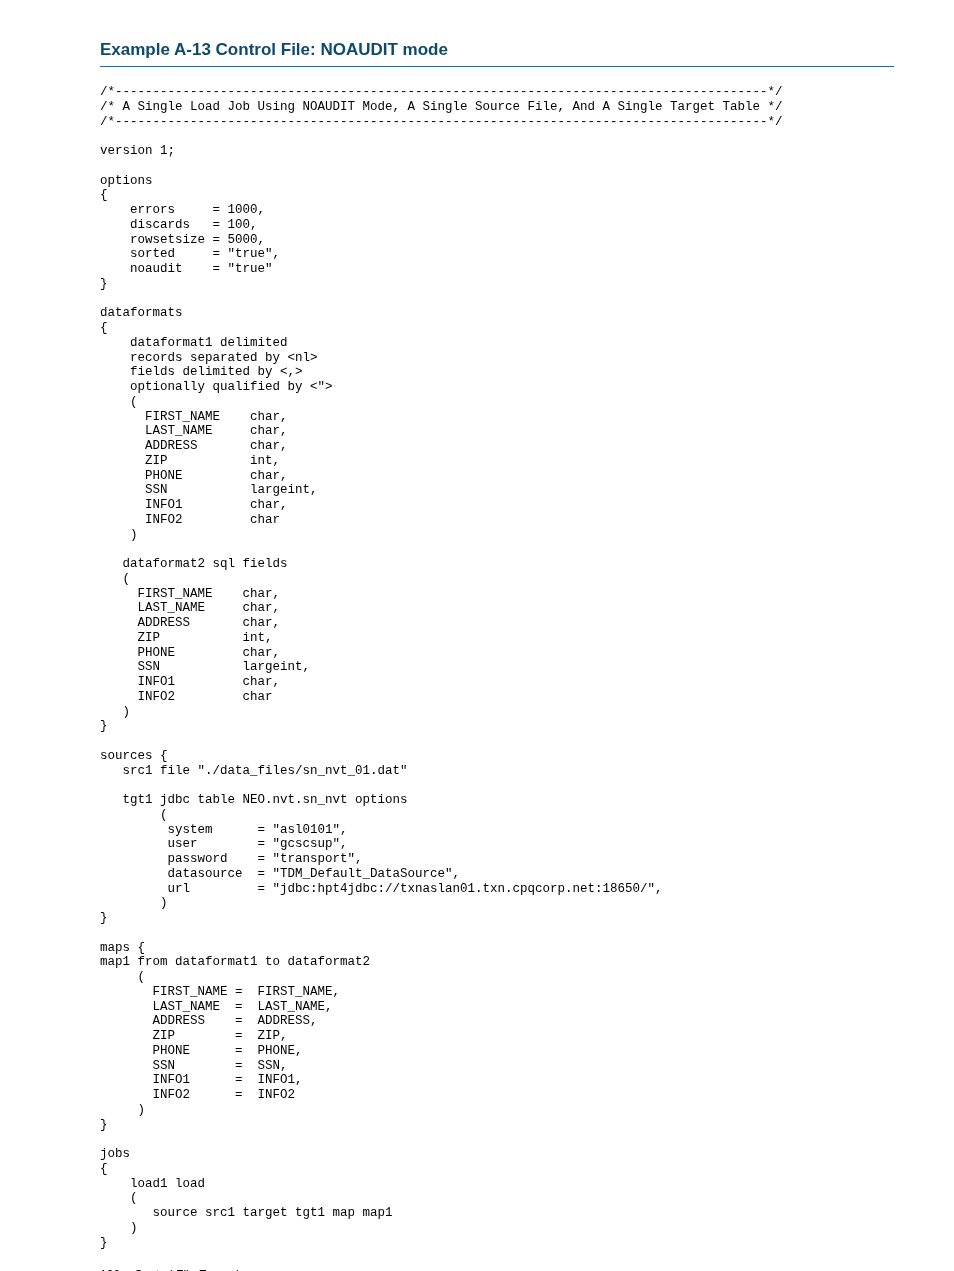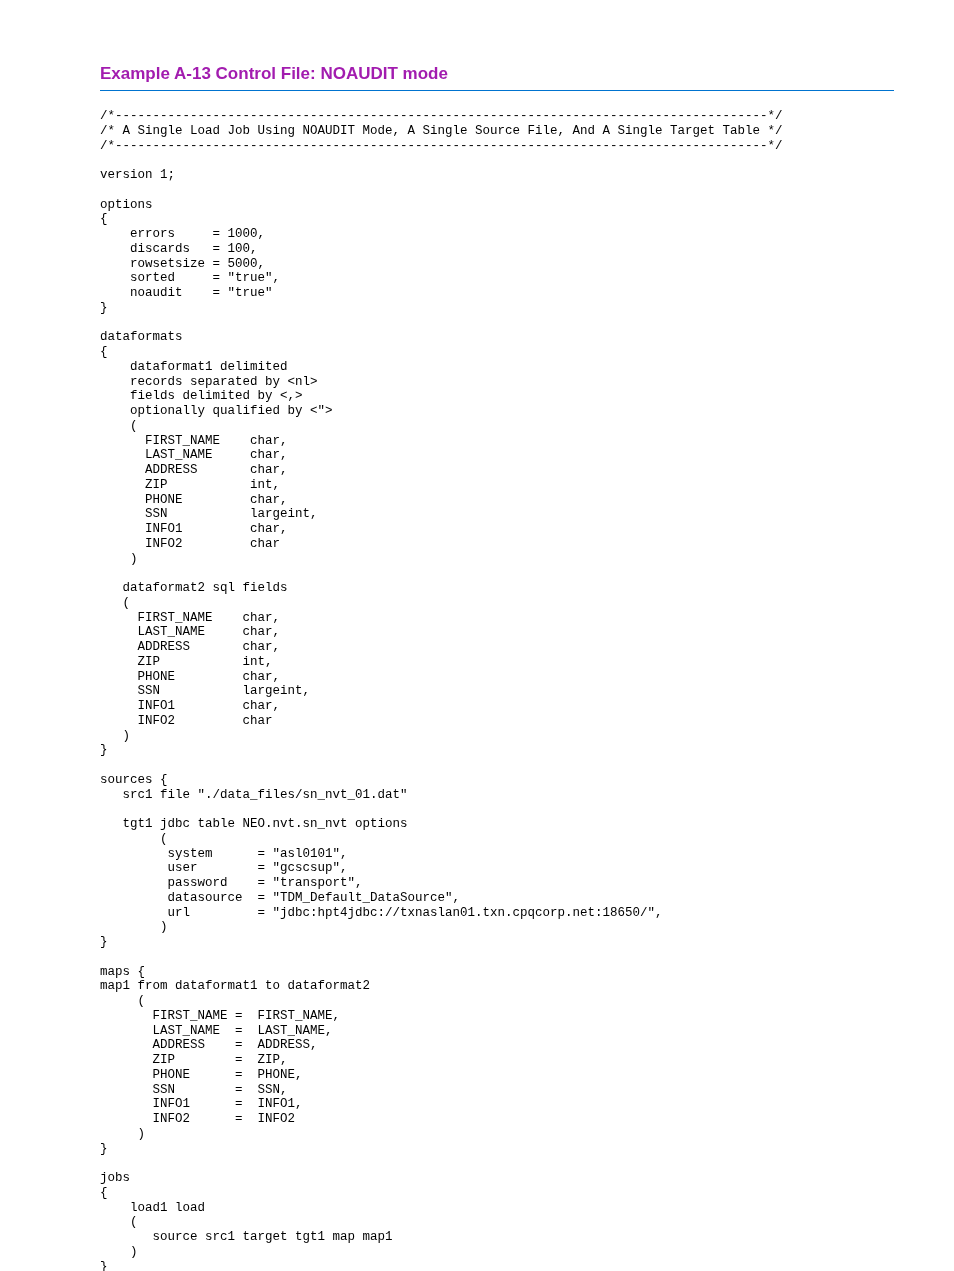--- a/index.html
+++ b/index.html
@@ -6,27 +6,26 @@
     margin: 0;
     padding: 0;
     background: #fff;
     font-family: Arial, Helvetica, sans-serif;
     width: 954px;
   }
   .page {
     padding: 40px 60px 30px 100px;
   }
   .heading {
-    color: #a21caf;
+    color: #0c4a6e;
     font-size: 17px;
     font-weight: bold;
     padding-bottom: 6px;
     border-bottom: 1px solid #0073cf;
     margin-bottom: 18px;
-    margin-top: 24px;
   }
   .code-block {
     font-family: "Courier New", Courier, monospace;
     font-size: 12.5px;
     line-height: 1.18;
     white-space: pre;
     color: #000;
     overflow: visible;
   }
   .footer {

